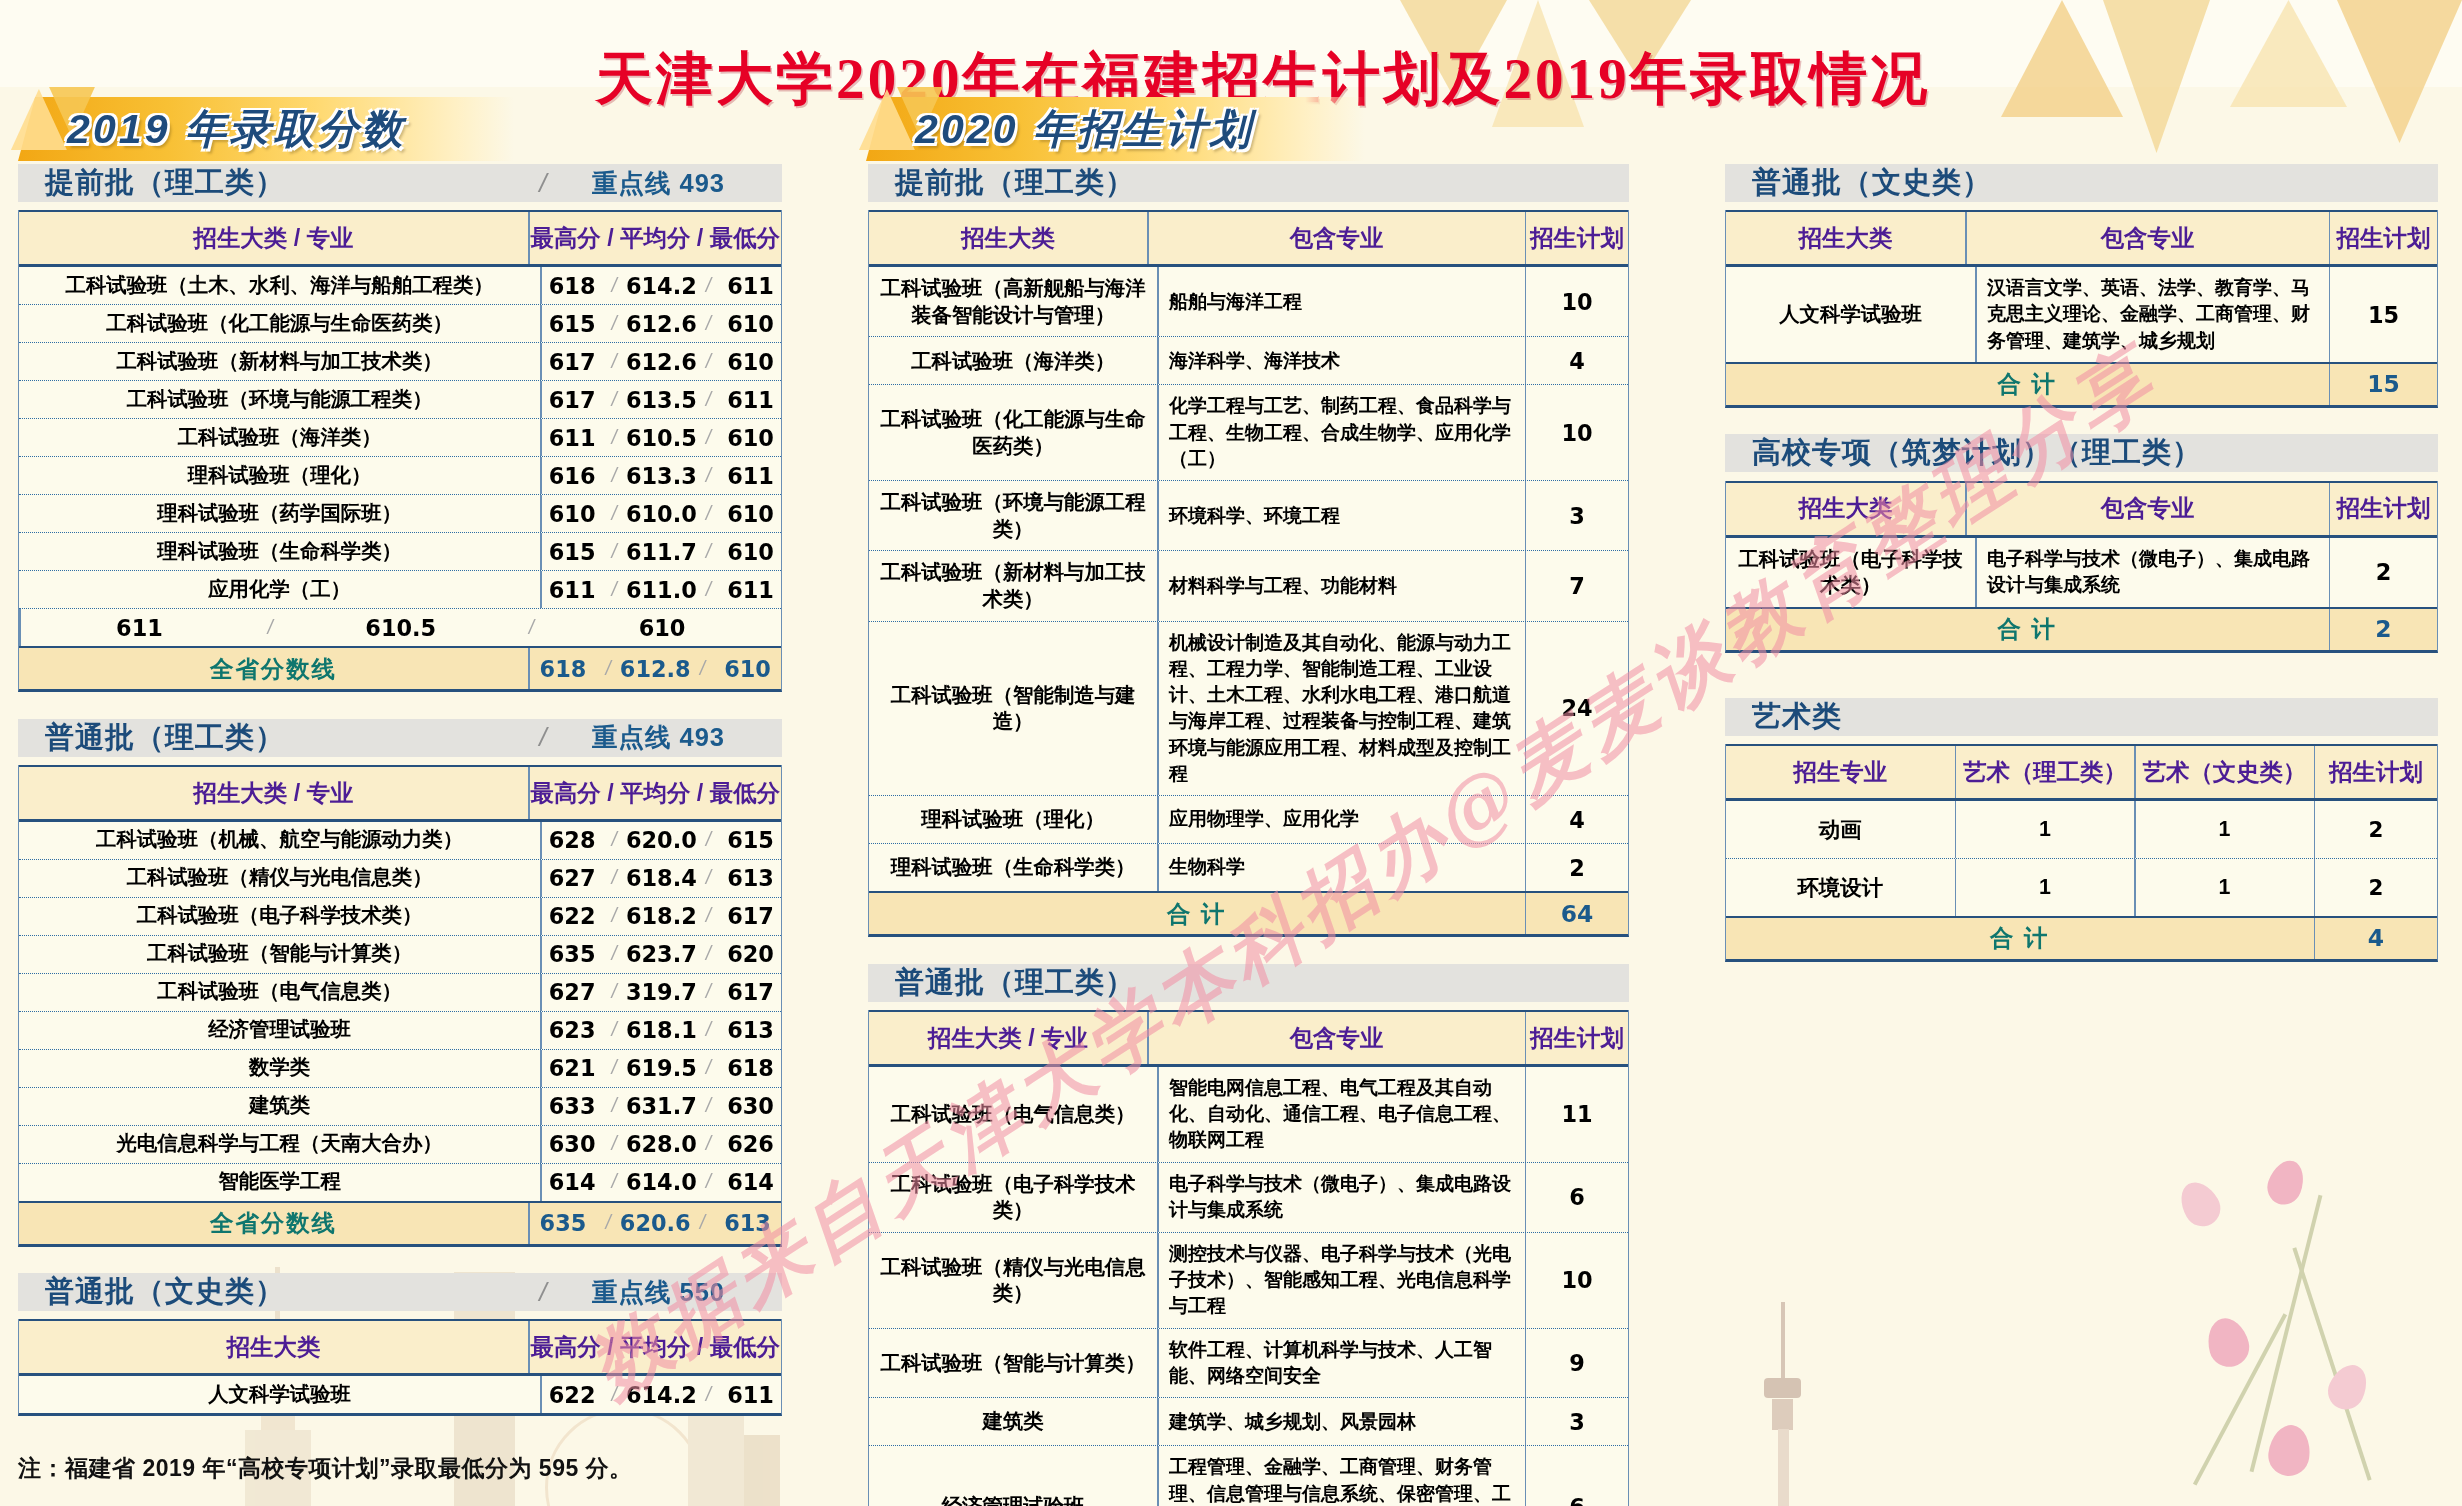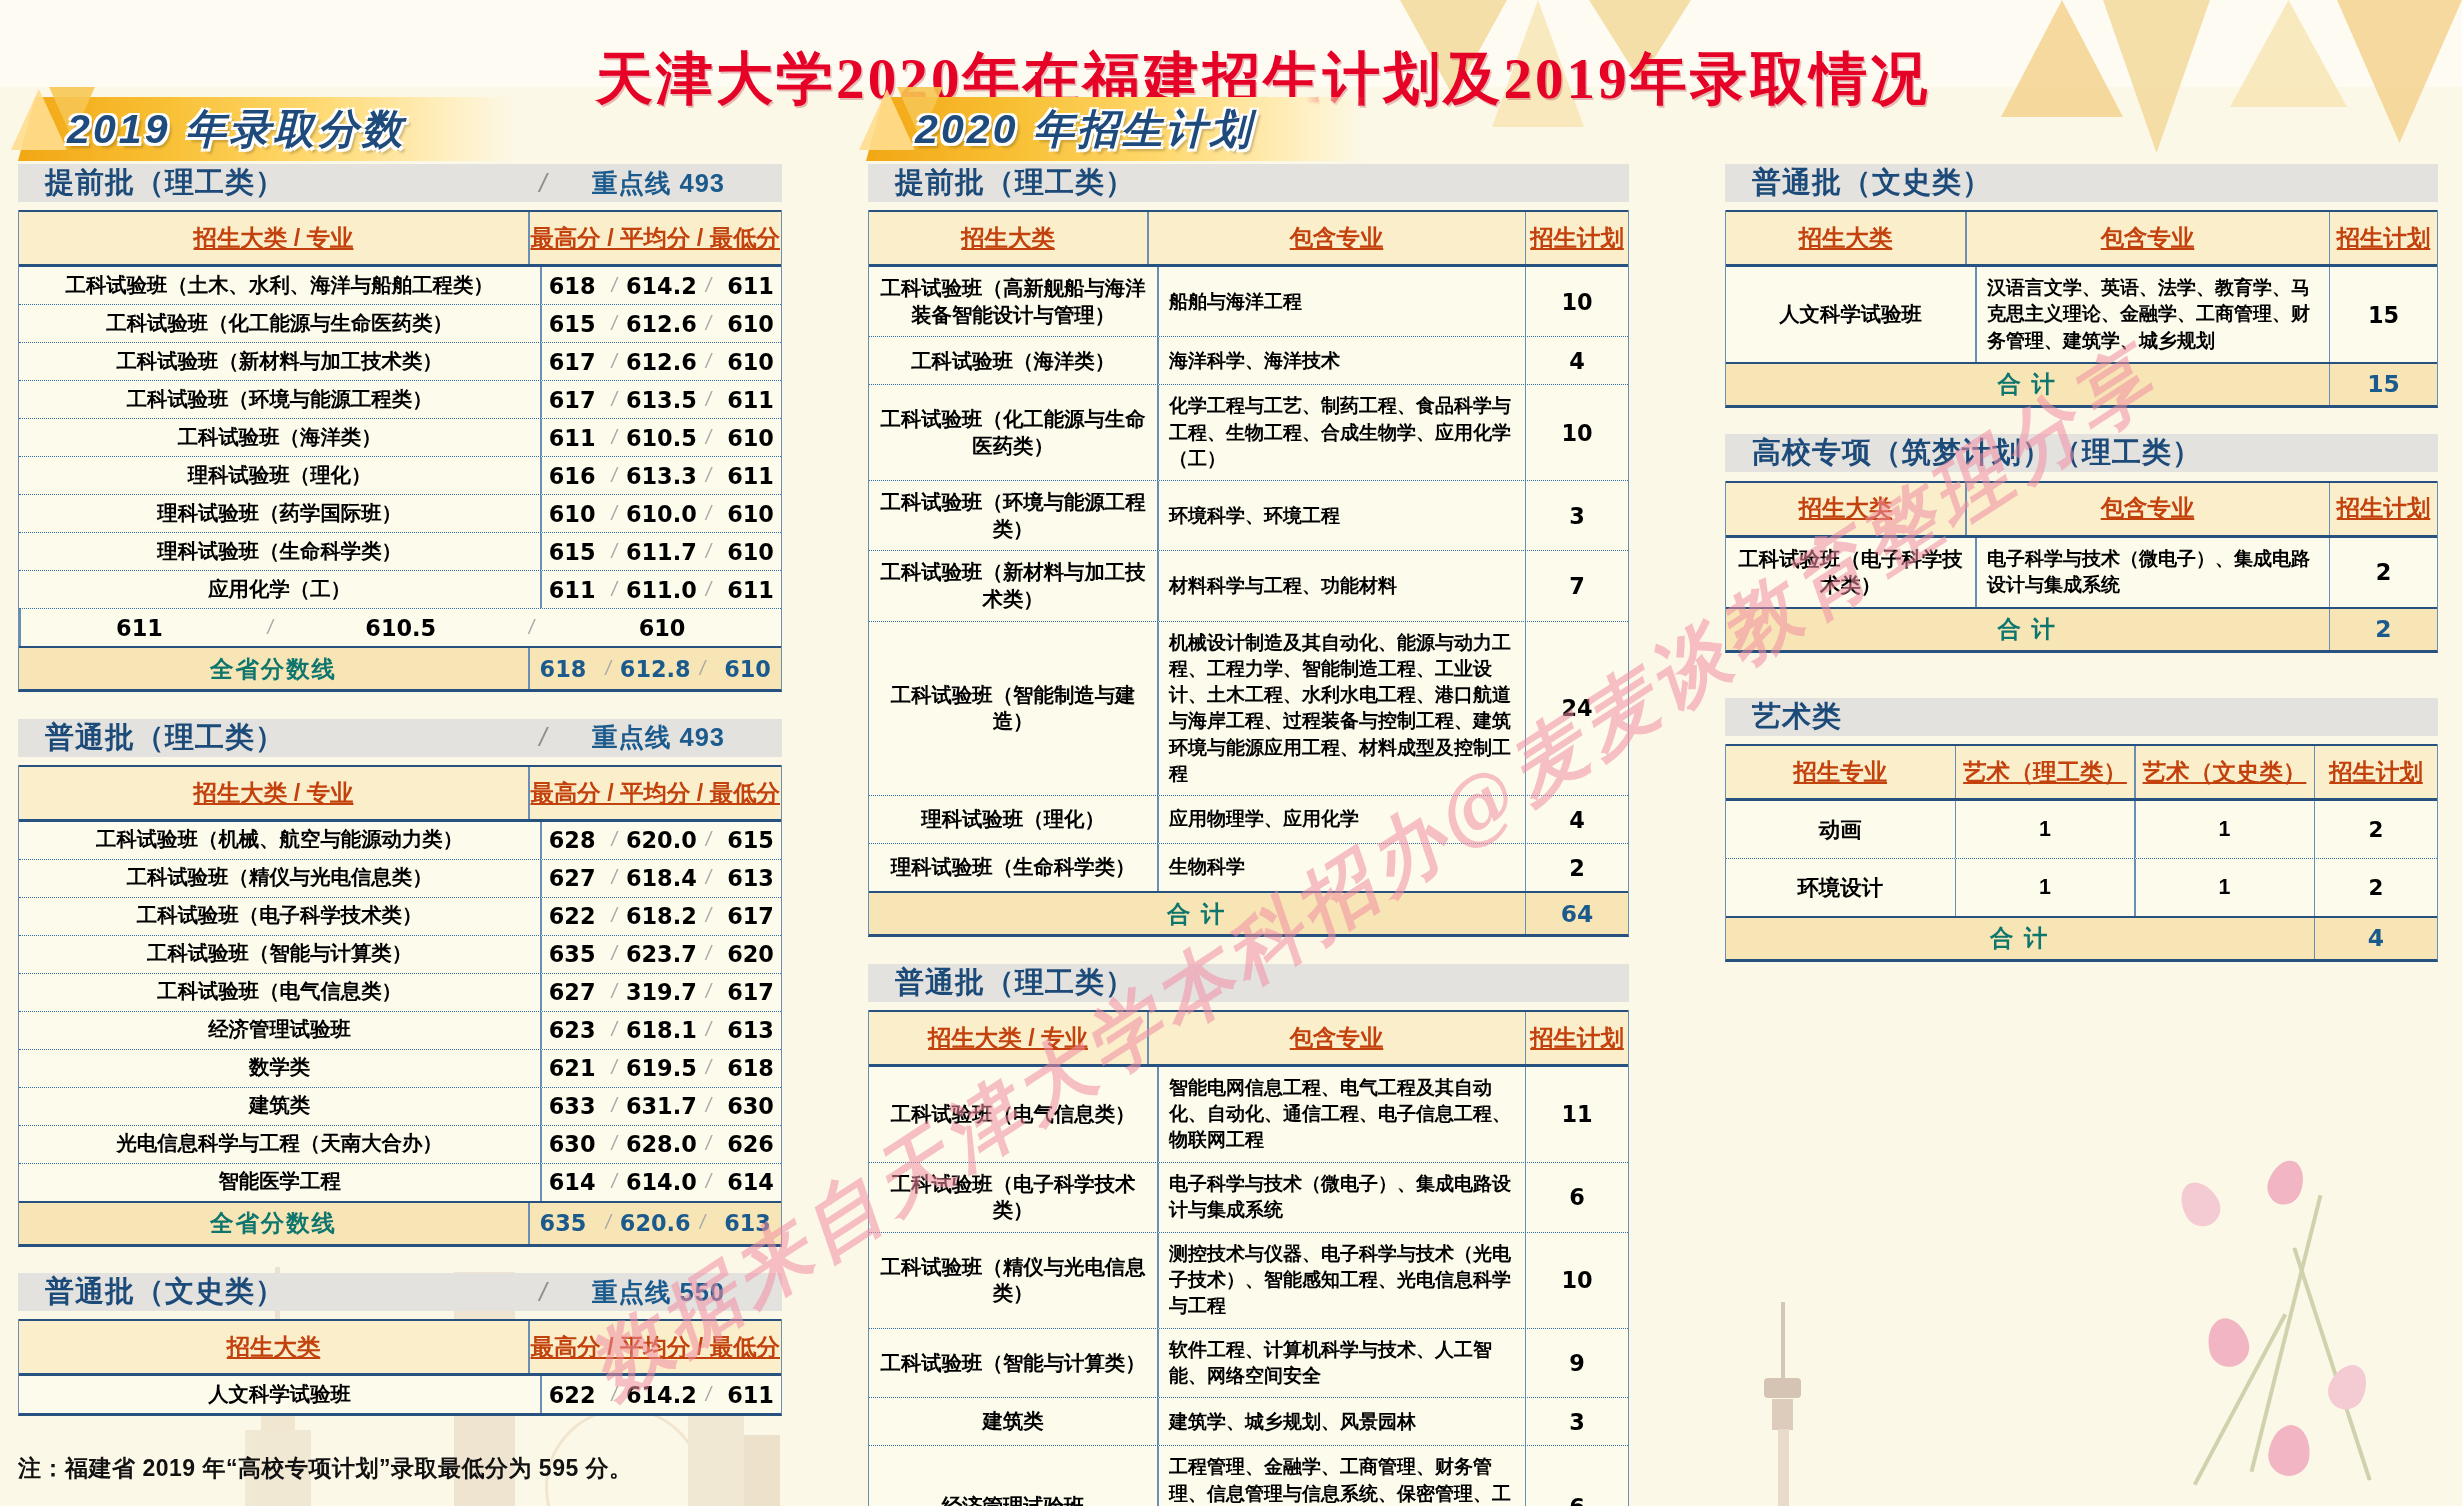--- a/index.html
+++ b/index.html
@@ -55,21 +55,21 @@
                padding:0 27px;margin-bottom:8.1px;}
   .bar-title{font-size:29px;font-weight:900;color:#1C4B7A;letter-spacing:1px;}
   .bar-slash{margin-left:auto;color:#8F8F8F;font-size:26.5px;font-style:italic;padding-right:15.3px;}
   .bar-cutoff{width:193px;text-align:center;font-size:25.5px;font-weight:900;color:#1B5A8C;letter-spacing:1px;}
   
   .tbl{border-left:1.5px solid #6A8FB5;border-right:1.5px solid #6A8FB5;
        border-bottom:3.1px solid #27517E;background:#FDFBEC;}
   .thead{display:flex;align-items:stretch;background:#FAEECB;
          border-top:2px solid #27517E;border-bottom:3.1px solid #27517E;}
   .th{display:flex;align-items:center;justify-content:center;text-align:center;
-      font-size:23.4px;font-weight:900;color:#c2410c;min-height:52px;line-height:1.2;text-decoration:underline;}
+      font-size:23.4px;font-weight:900;color:#4c1d95;min-height:52px;line-height:1.2;}
   .vline{width:1.5px;background:#6A8FB5;align-self:stretch;flex:0 0 1.5px;}
   .tbody .row{display:flex;align-items:stretch;}
   .tbody .row + .row{border-top:1.5px dotted #2E6DA4;}
   .cell{display:flex;align-items:center;justify-content:center;color:#000;}
   .tfoot{display:flex;align-items:stretch;background:#F8E5B5;border-top:2.5px solid #27517E;min-height:41px;}
   .tfoot .label{font-size:23.4px;font-weight:900;color:#0f766e;letter-spacing:2px;}
   
   .score .c1{flex:0 0 509px;}
   .score .c2{flex:1;}
   .score .row{height:37px;}

